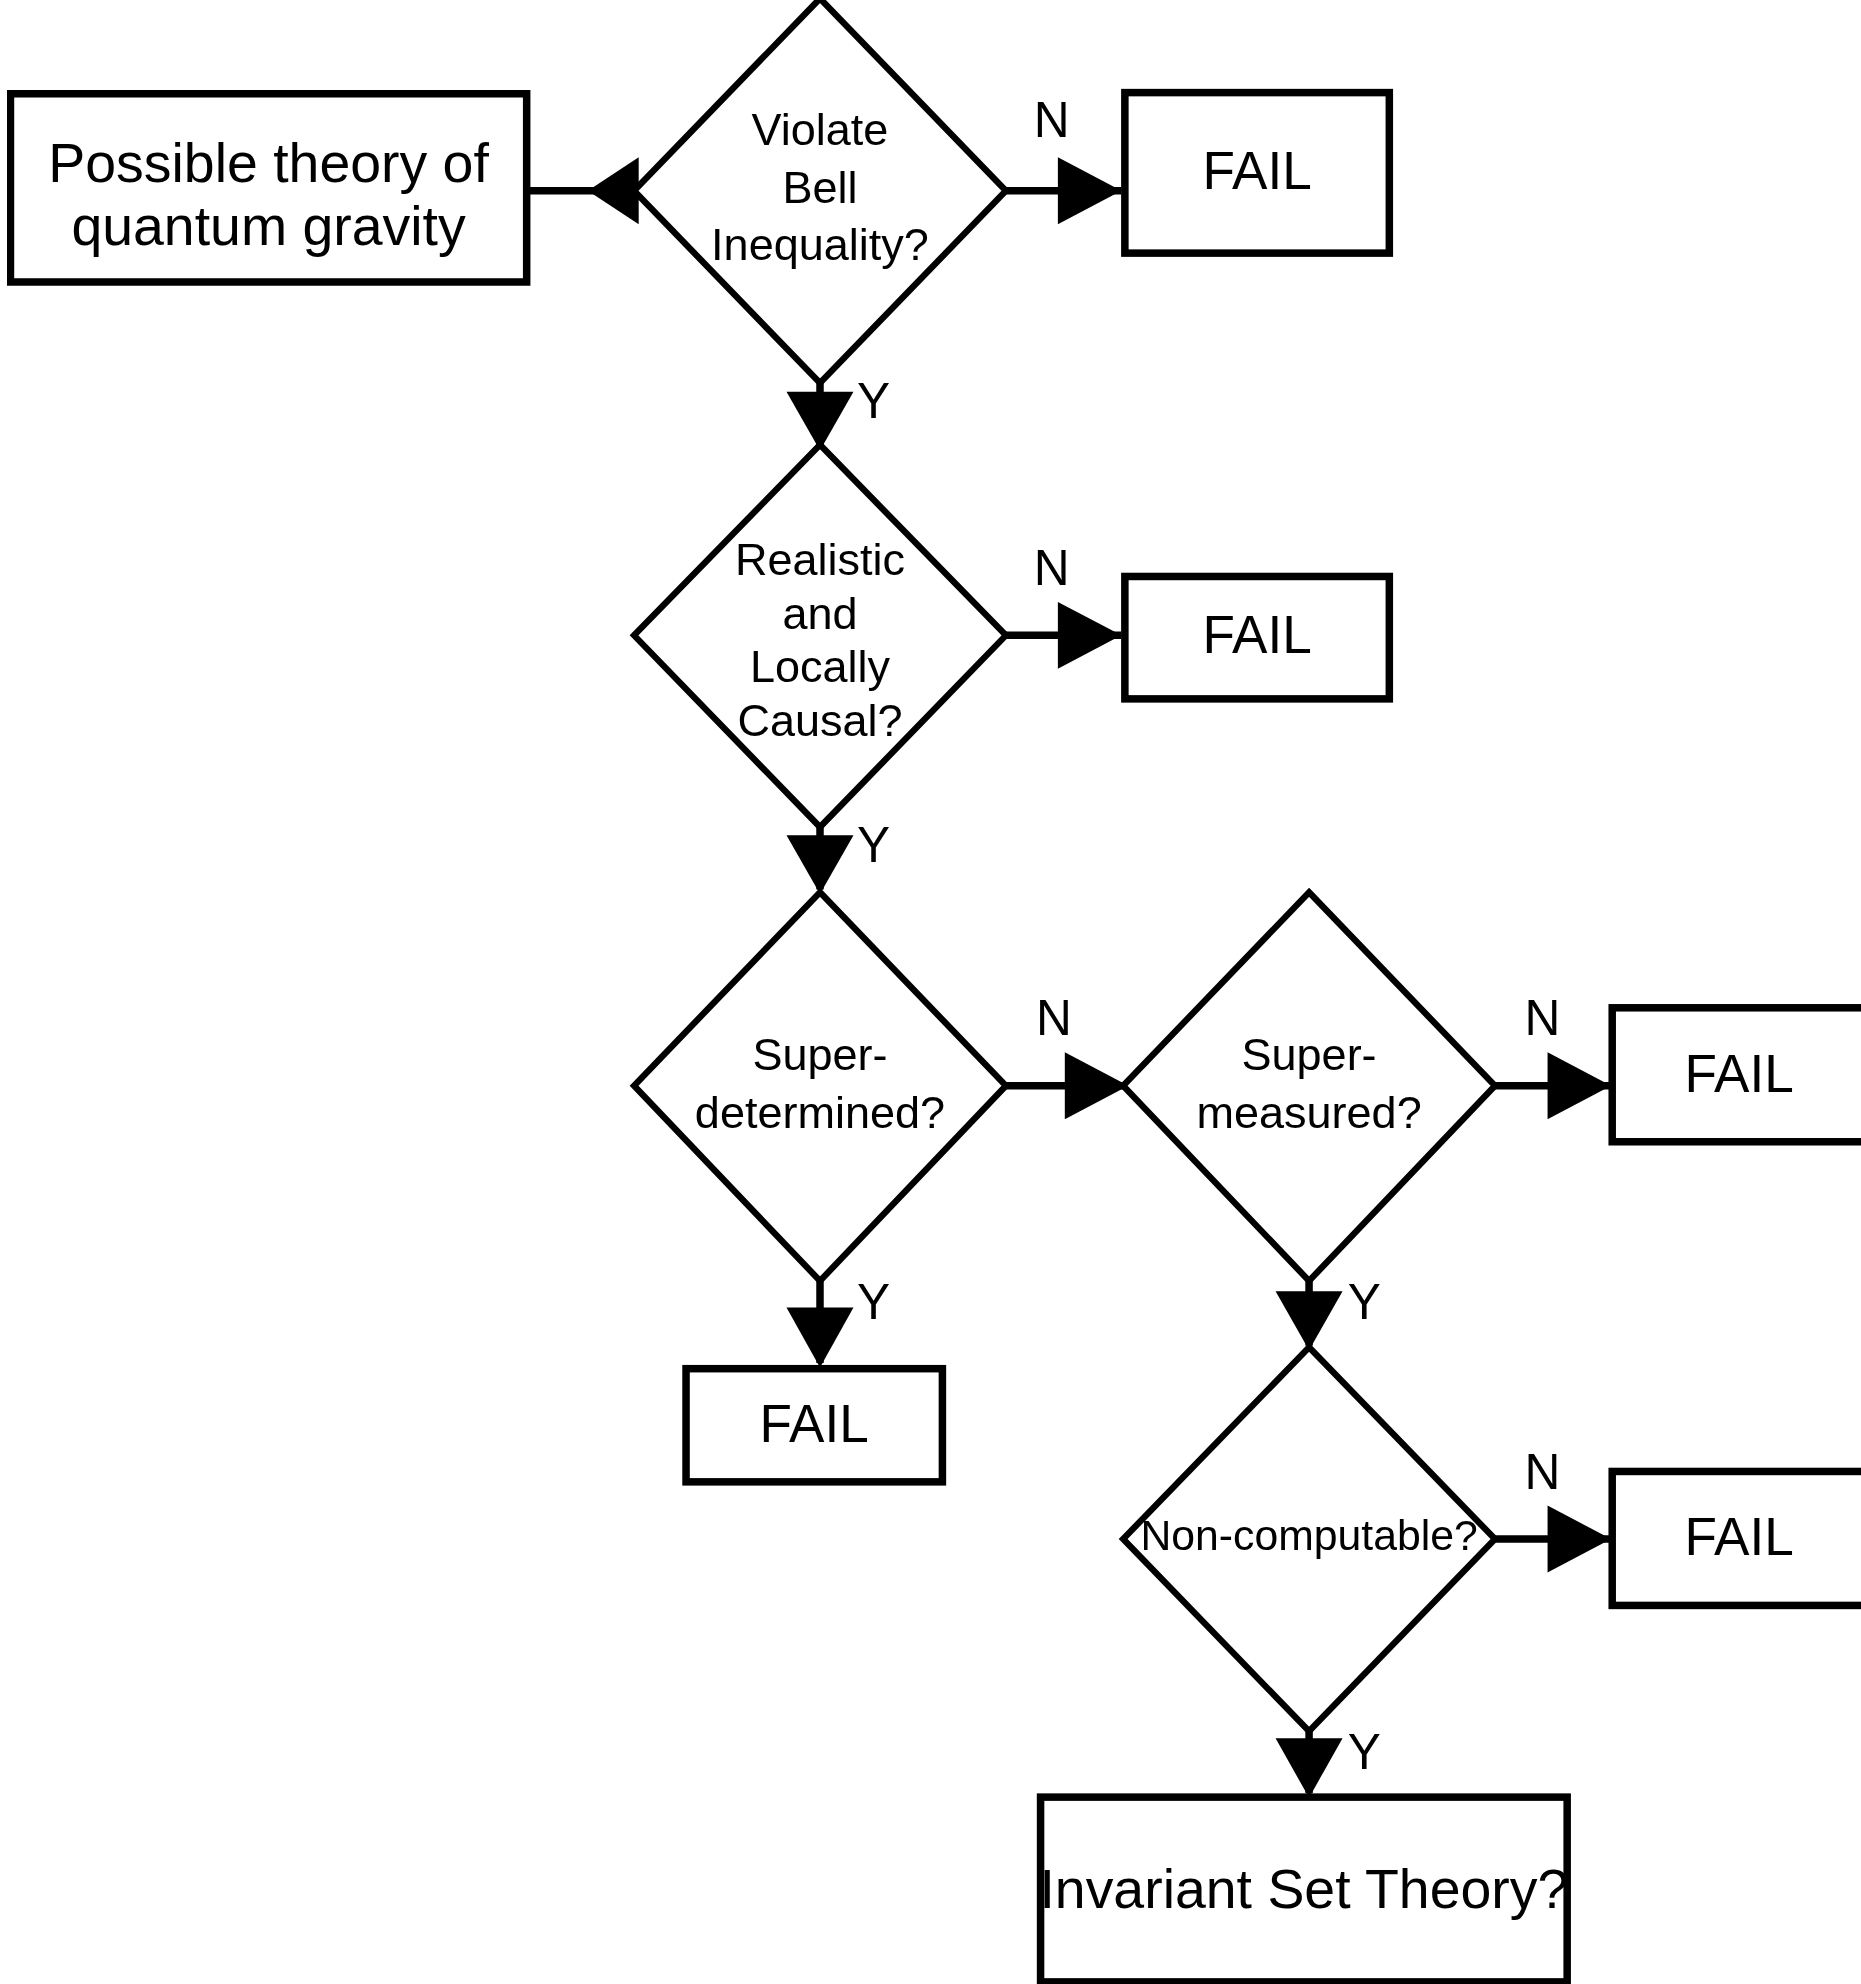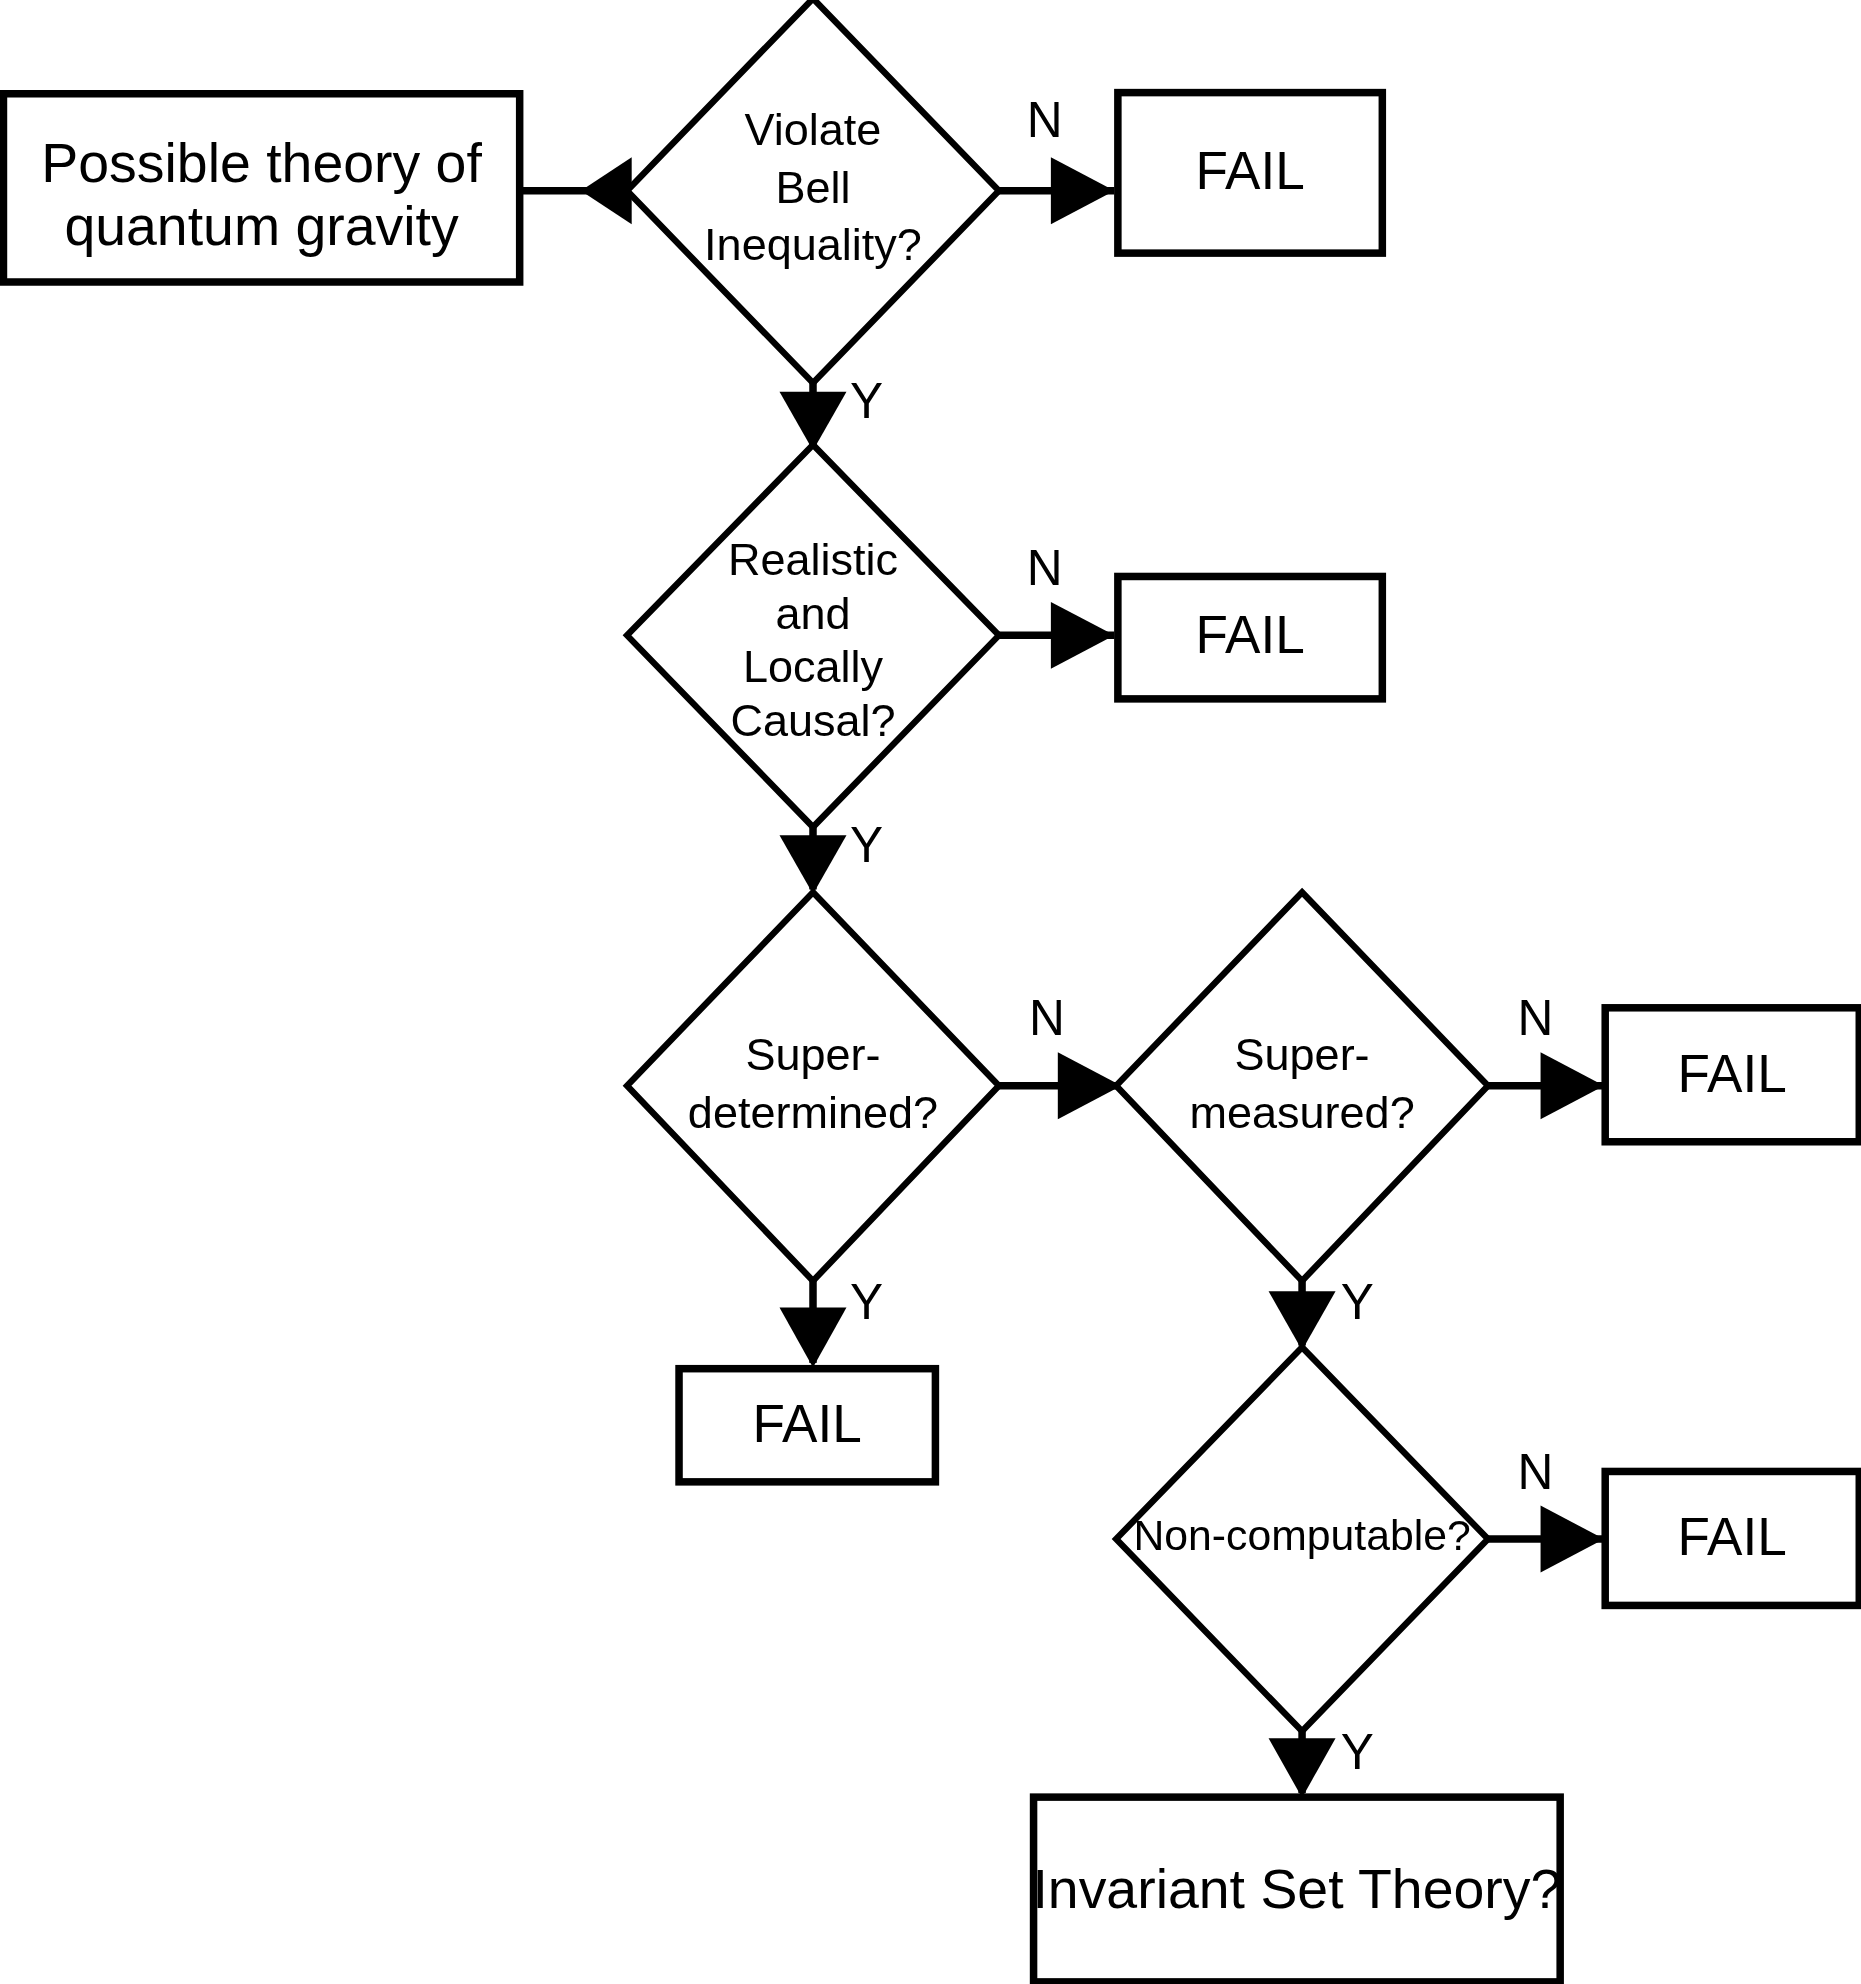--- a/index.html
+++ b/index.html
@@ -11,20 +11,21 @@
     width: 1861px;
     height: 1985px;
     font-family: "Liberation Sans", sans-serif;
     overflow: hidden;
   }
   #flowchart-root {
     position: relative;
     width: 1601px;
     height: 1985px;
     background: #ffffff;
+    padding-left: 7px;
   }
   svg.diagram {
     display: block;
     width: 1861px;
     height: 1985px;
   }
   .node-shape {
     fill: #ffffff;
     stroke: #000000;
     stroke-width: 11;

